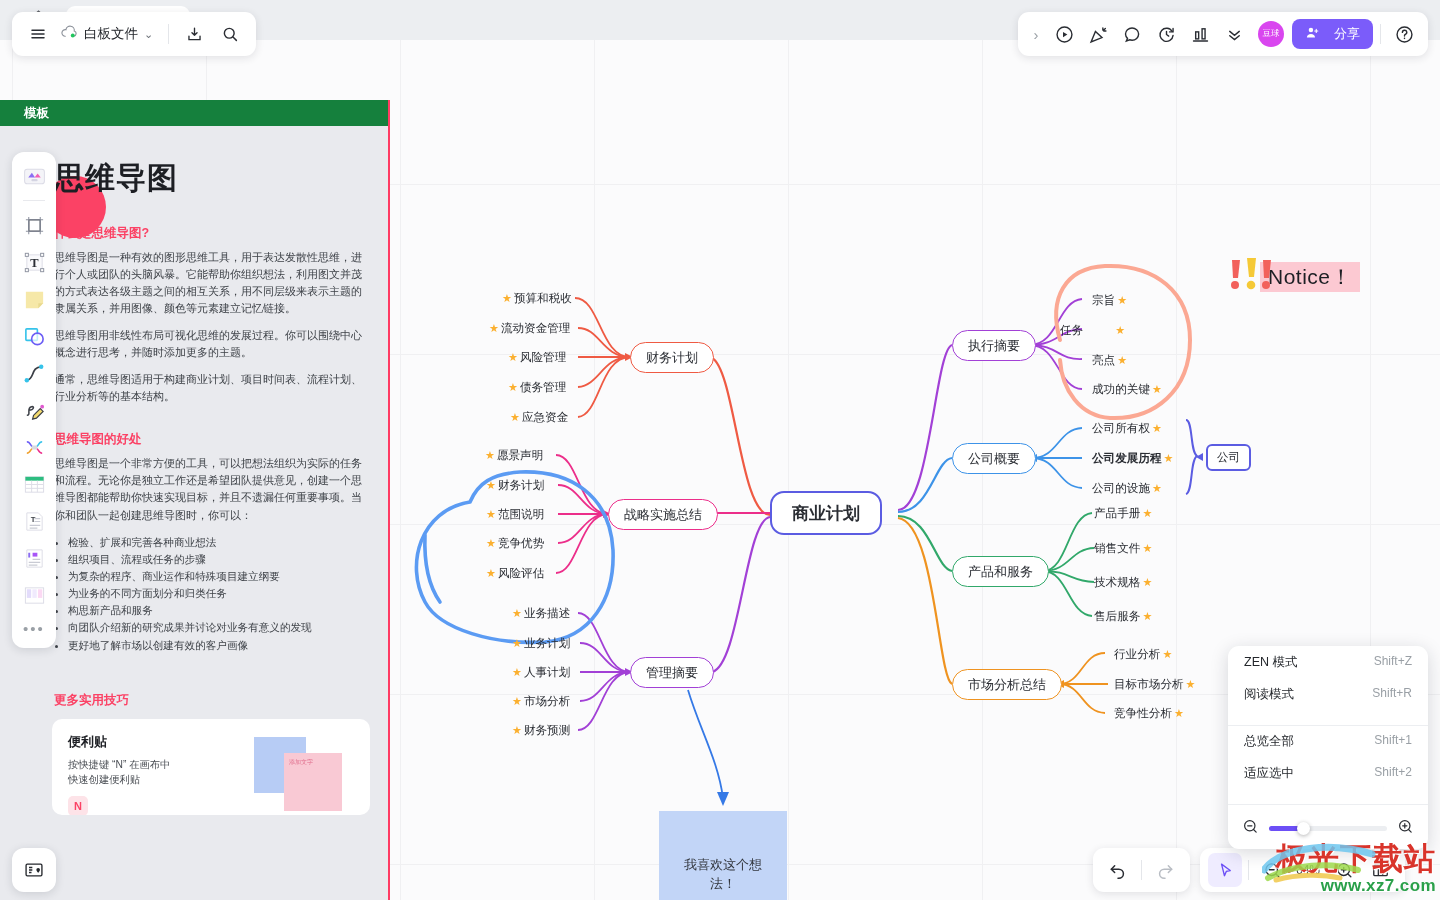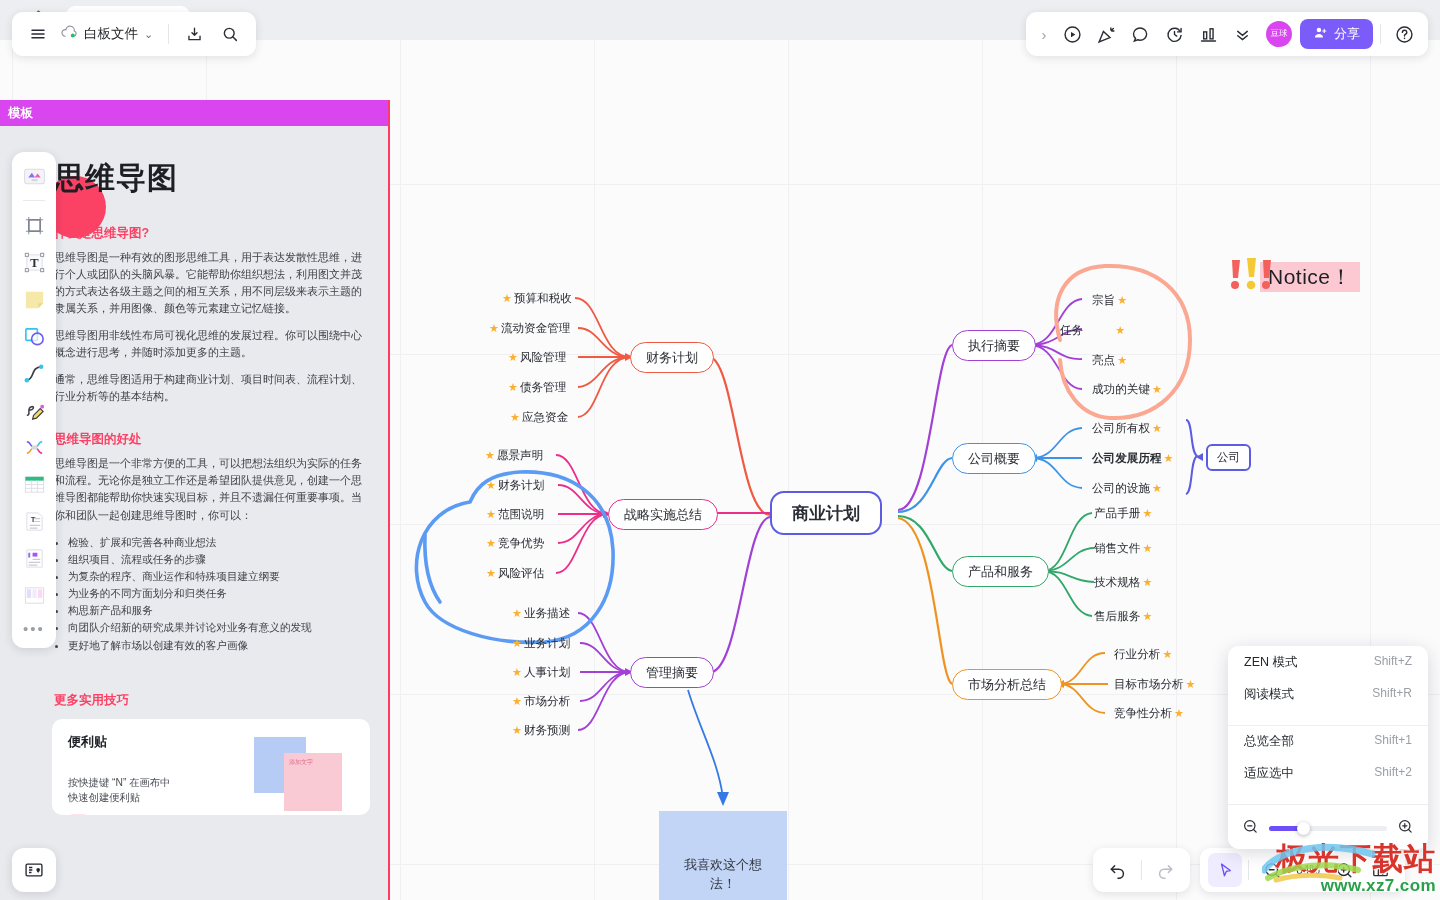--- a/index.html
+++ b/index.html
@@ -66,44 +66,44 @@
     position: absolute; right: 12px; top: 12px; height: 44px;
     background: #fff; border-radius: 11px; display: flex; align-items: center;
     padding: 0 8px; gap: 2px; box-shadow: 0 2px 9px rgba(30,35,50,.12);
   }
   .tr-ico { width: 32px; height: 32px; display:flex; align-items:center; justify-content:center;
     border-radius:7px; color:#2f3338; cursor:pointer; }
   .avatar { width:26px; height:26px; border-radius:50%; background:#d946ef; color:#fff;
      font-size:8.5px; display:flex; align-items:center; justify-content:center; margin: 0 6px; }
   .share-btn {
     height:30px; padding:0 13px; background:#7b5cfa; color:#fff; border-radius:8px;
-    display:flex; align-items:center; gap:6px; font-size:13px; cursor:pointer;
+    display:flex; align-items:center; gap:14px; font-size:13px; cursor:pointer;
   }
 
   
   .tpl-panel {
     position:absolute; left:0; top:100px; width:390px; height:800px;
     background:#e9eaee; border-right:2px solid #ff3b63; overflow:hidden;
   }
   .tpl-header {
-    height:26px; background:#d946ef; color:#fff; font-size:12.5px; font-weight:bold;
-    display:flex; align-items:center; padding-left:8px;
+    height:26px; background:#15803d; color:#fff; font-size:12.5px; font-weight:bold;
+    display:flex; align-items:center; padding-left:24px;
   }
   .tpl-body { position:relative; padding: 32px 18px 0 52px; height: 774px; }
   .tpl-circle { position:absolute; left:44px; top:50px; width:62px; height:62px; border-radius:50%;
      background:#fb4265; }
   .tpl-title { position:relative; font-size:30px; font-weight:bold; color:#1d1f24; letter-spacing:1px;
      margin-bottom:26px; margin-left:2px; }
   .tpl-h2 { color:#fb4265; font-size:12.5px; font-weight:bold; margin: 16px 0 7px 2px; }
   .tpl-p { font-size:11px; line-height:1.55; color:#3e4248; margin-bottom:10px; margin-left:2px; }
   .tpl-ul { margin: 2px 0 0 16px; }
   .tpl-ul li { font-size:10.6px; line-height:1.62; color:#3e4248; }
   .tip-card { background:#fff; border-radius:10px; margin-top:10px; padding:14px 16px; height:96px;
      position:relative; overflow:hidden; }
-  .tip-title { font-size:13px; font-weight:bold; color:#1d1f24; margin-bottom:24px; }
+  .tip-title { font-size:13px; font-weight:bold; color:#1d1f24; margin-bottom:6px; }
   .tip-text { font-size:10.3px; line-height:1.5; color:#4a4e54; }
   .tip-key { margin-top:8px; width:20px; height:20px; border-radius:5px; background:#fde3e8;
      color:#fb4265; font-size:11px; font-weight:bold; display:flex; align-items:center; justify-content:center; }
   .tip-blue { position:absolute; right:64px; top:18px; width:52px; height:56px; background:#b7ccf5; }
   .tip-pink { position:absolute; right:28px; top:34px; width:58px; height:58px; background:#f9c9d4; }
   .tip-pink span { font-size:6px; color:#e06d8c; display:block; padding:5px 0 0 5px;}
 
   
   .toolrail {
     position:absolute; left:12px; top:152px; width:44px; background:#fff;

